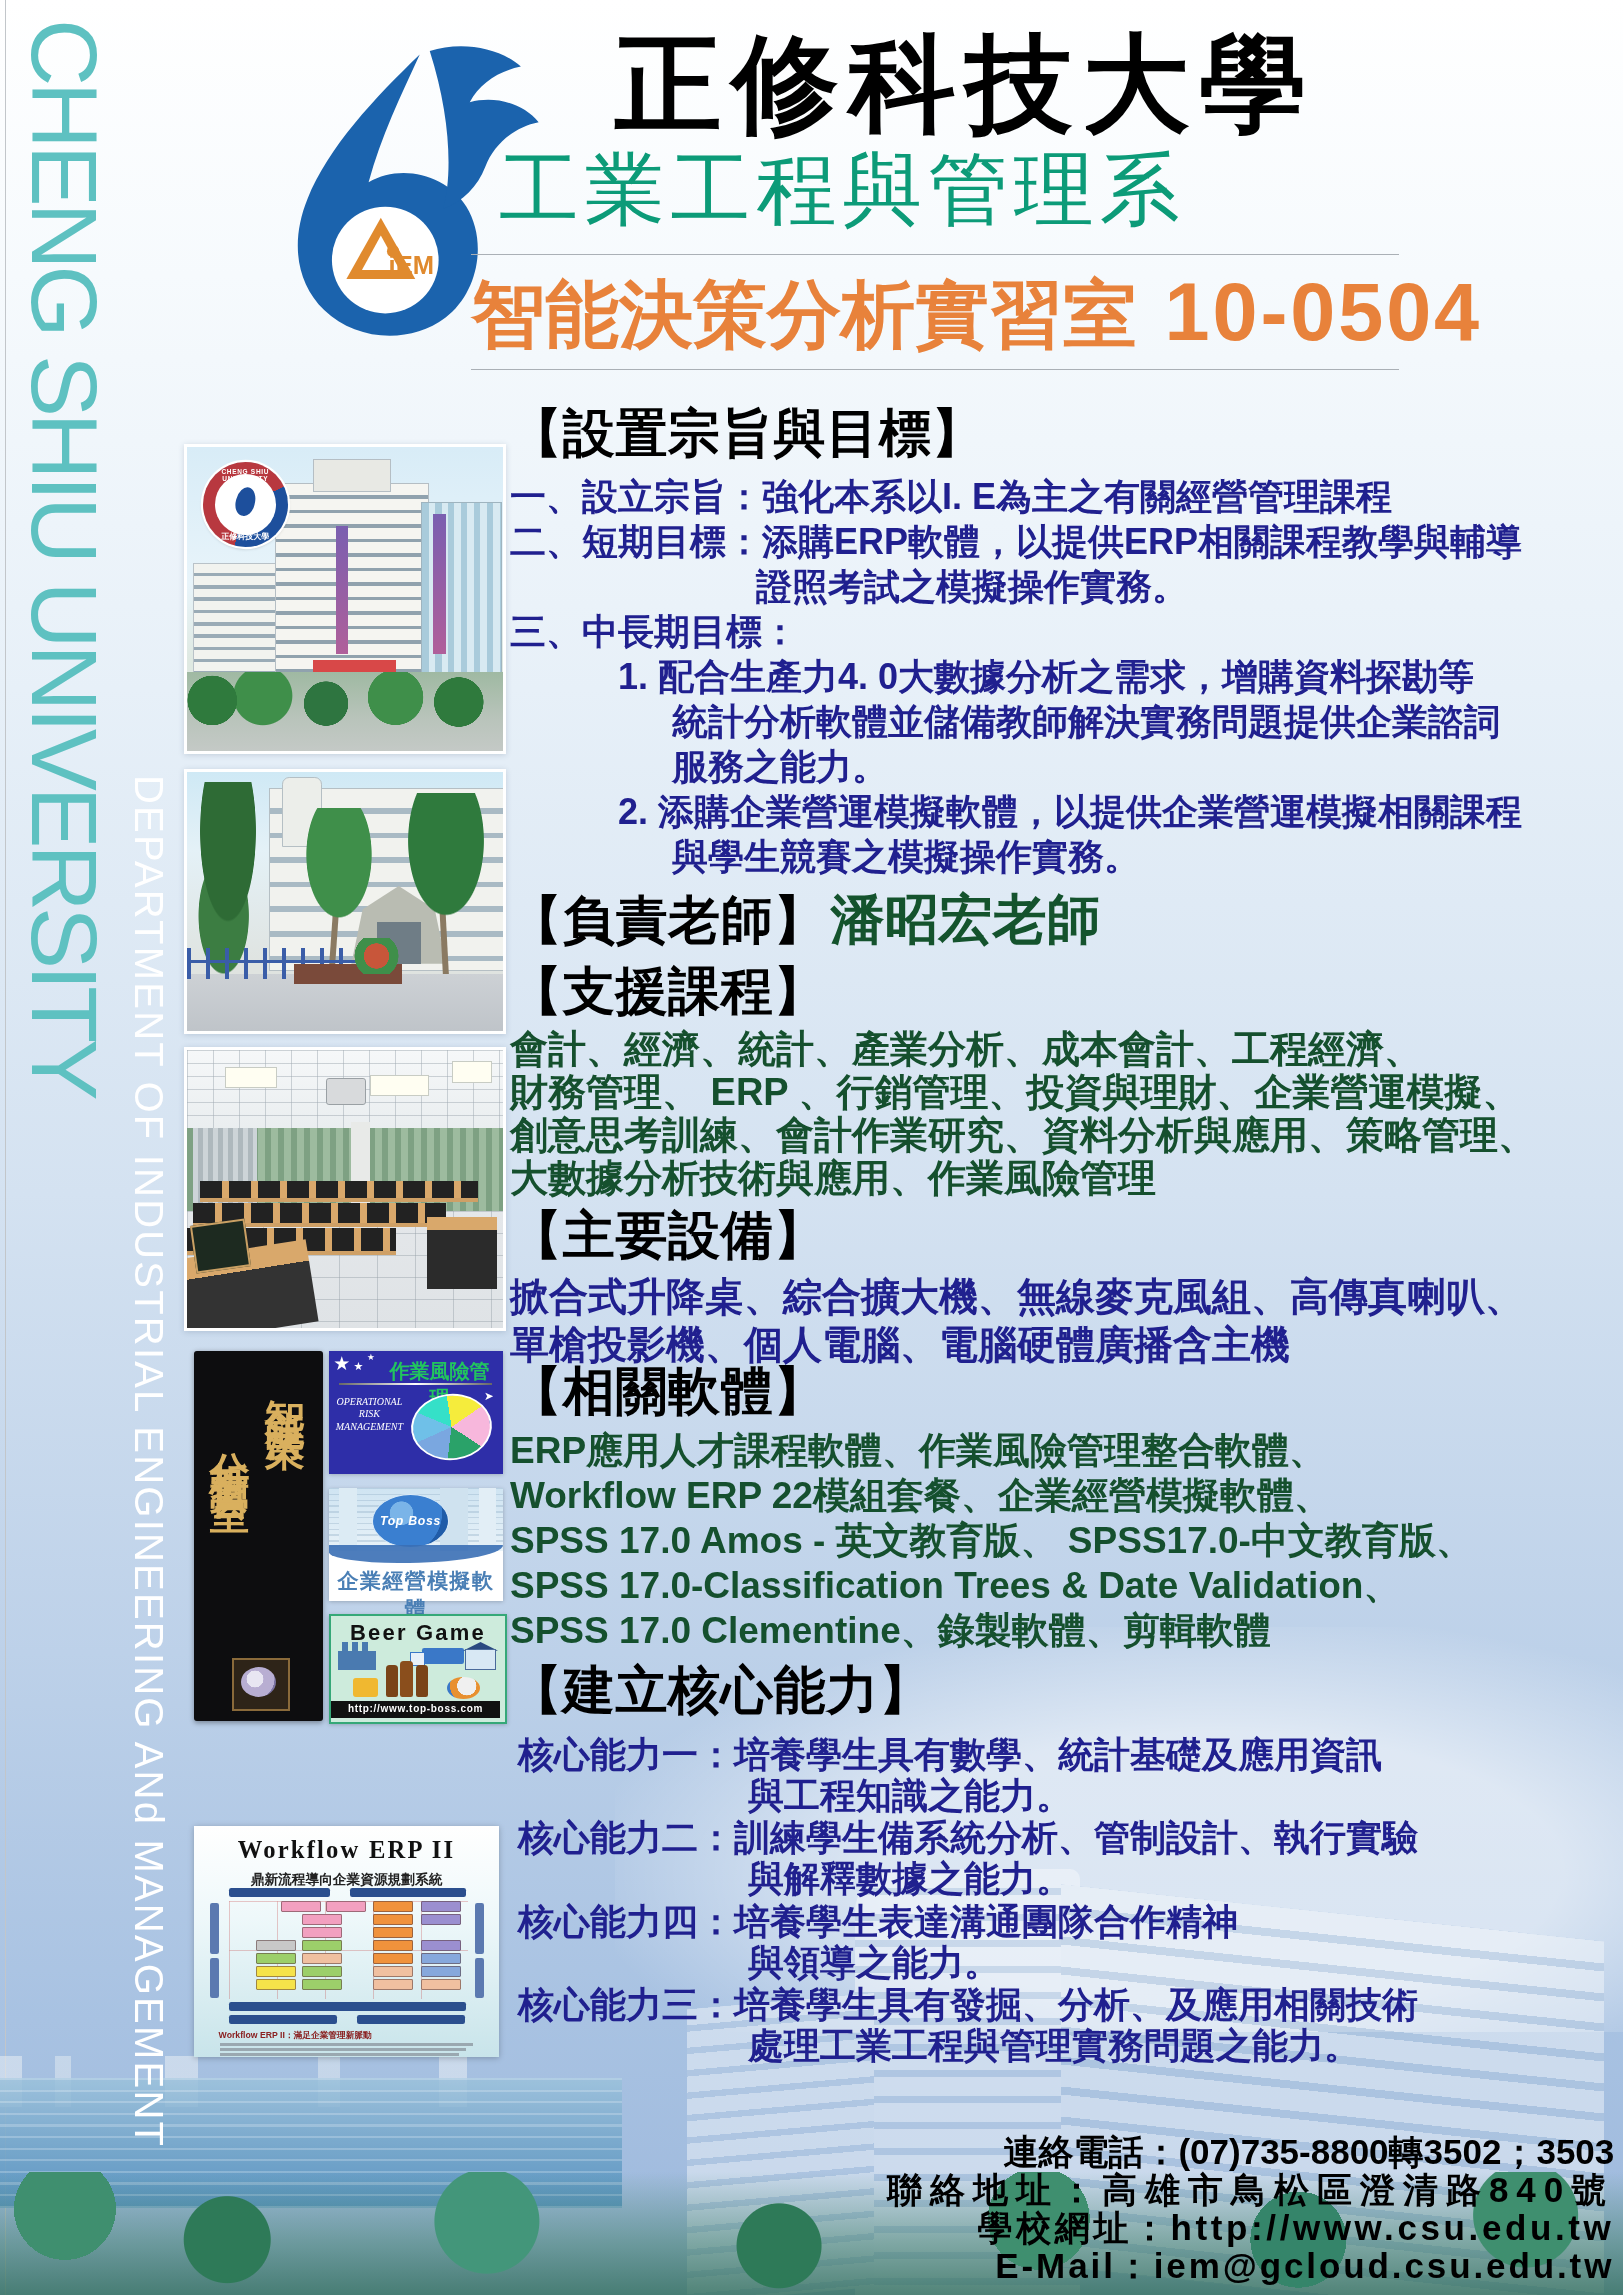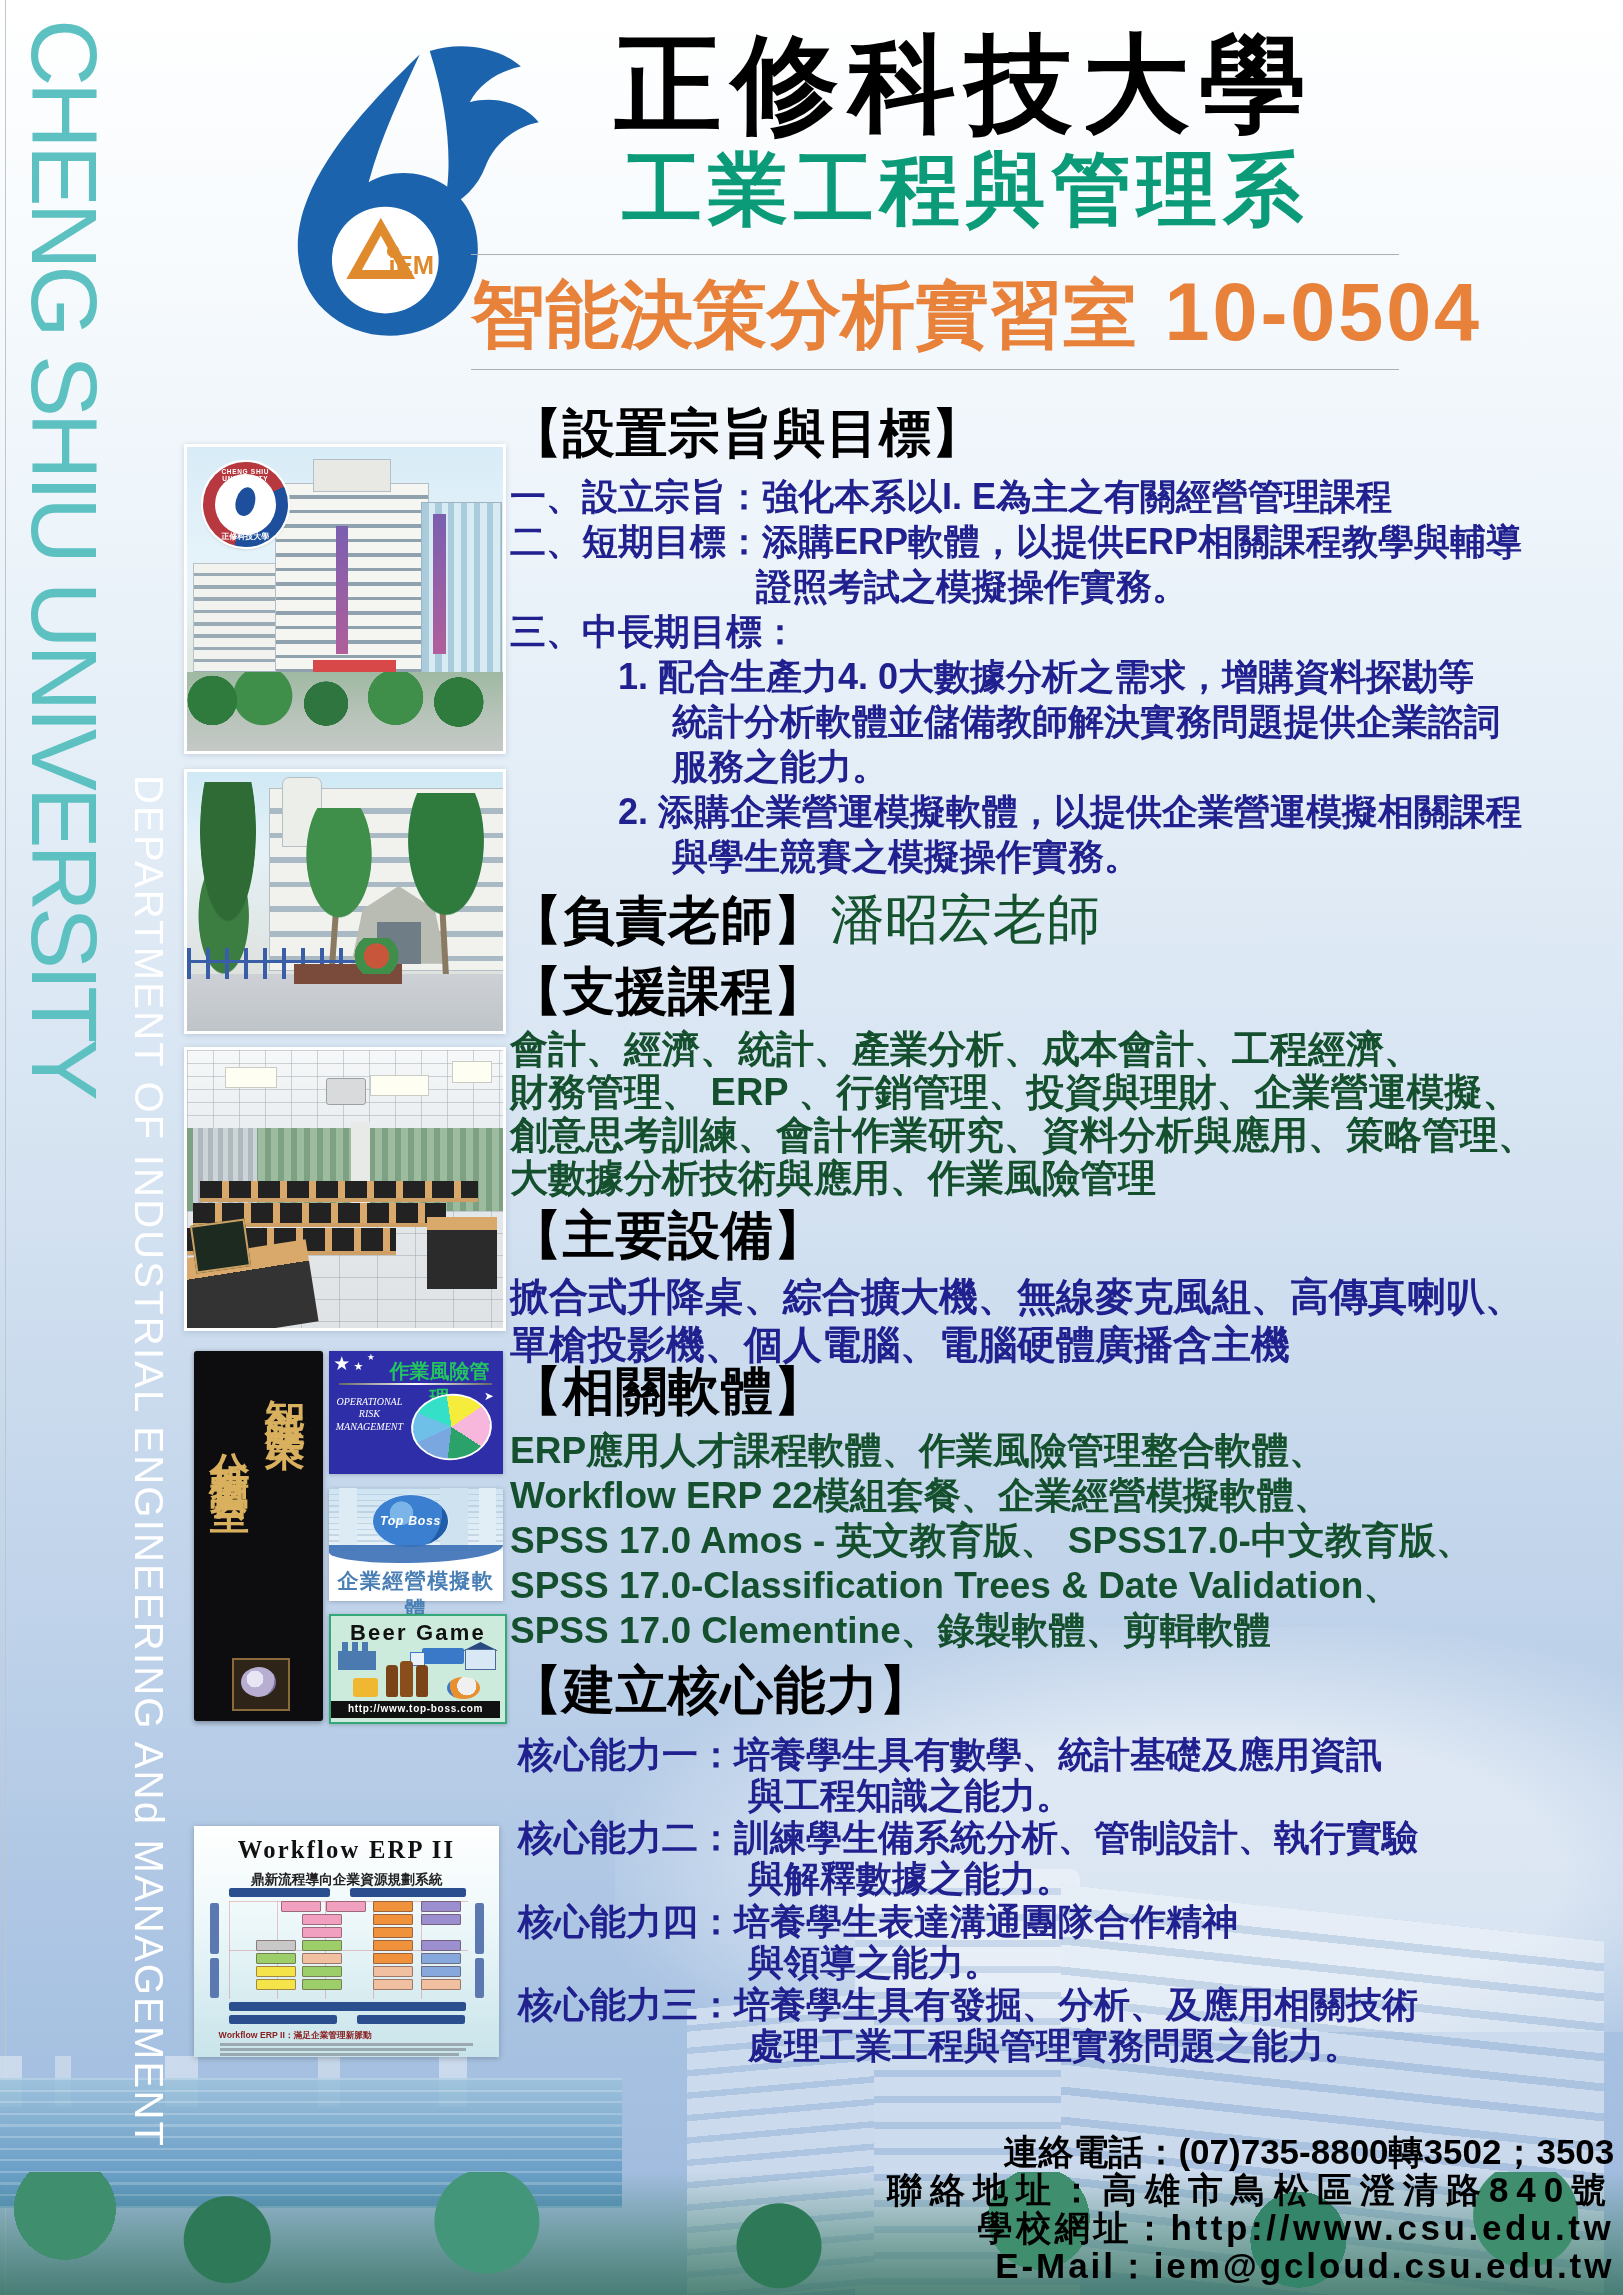--- a/index.html
+++ b/index.html
@@ -19,40 +19,40 @@
   }
   .v-dept{
     left:121px;top:775px;height:1520px;width:56px;
     writing-mode:vertical-rl;text-orientation:sideways;
     font-size:40px;font-weight:400;color:#ffffff;letter-spacing:2.2px;line-height:56px;
     white-space:nowrap;z-index:6;
   }
   
   .logo-iem{left:253px;top:30px;width:289px;height:340px;z-index:5;}
   .t-uni{left:499px;top:26px;width:933px;text-align:center;font-size:107px;font-weight:900;color:#000;letter-spacing:10px;line-height:116px;z-index:5;}
-  .t-dept{left:499px;top:145px;width:933px;text-align:center;font-size:80px;font-weight:700;color:#0c9b78;letter-spacing:5.8px;line-height:90px;z-index:5;}
+  .t-dept{left:499px;top:145px;width:933px;font-size:80px;font-weight:400;color:#0c9b78;letter-spacing:5.8px;line-height:90px;z-index:5;}
   .rule{left:471px;width:928px;height:1.4px;background:#aab0b6;z-index:5;}
   .rule-top{top:254px;}
   .rule-bottom{top:369px;}
   .t-lab{left:471px;top:265px;width:928px;text-align:center;white-space:nowrap;z-index:5;
          font-size:74px;font-weight:800;color:#e8823b;line-height:95px;}
   .t-lab .t-room{font-size:81px;margin-left:27.5px;letter-spacing:2.9px;}
   
   .content{left:510px;top:402px;width:1113px;z-index:5;}
   .sec-h{font-size:52px;font-weight:900;color:#000;line-height:62px;letter-spacing:0.7px;}
   .navy{color:#20208f;}
   .green{color:#15502e;}
   .body-line{font-size:36px;font-weight:700;line-height:45px;white-space:nowrap;}
   .purpose-lines{margin-top:10px;}
   .la{padding-left:246px;}
   .lb{padding-left:108px;}
   .lc{padding-left:162px;}
   .teacher-row{margin-top:10px;line-height:61px;white-space:nowrap;}
   .teacher-row .sec-h{display:inline;}
-  .teacher-name{display:inline;font-size:54px;font-weight:400;color:#14532d;margin-left:4.3px;}
+  .teacher-name{display:inline;font-size:54px;font-weight:700;color:#14532d;margin-left:4.3px;}
   .courses-h{margin-top:-4.3px;}
   .course-lines{margin-top:5.8px;}
   .course-lines .body-line{font-size:38px;line-height:43px;}
   .equip-h{margin-top:4.3px;}
   .equip-lines{margin-top:7.2px;}
   .equip-lines .body-line{font-size:39px;line-height:48px;}
   .soft-h{margin-top:-8.7px;}
   .soft-lines{margin-top:5.8px;}
   .soft-lines .body-line{font-size:37px;line-height:45px;}
   .comp-h{margin-top:5.8px;}

